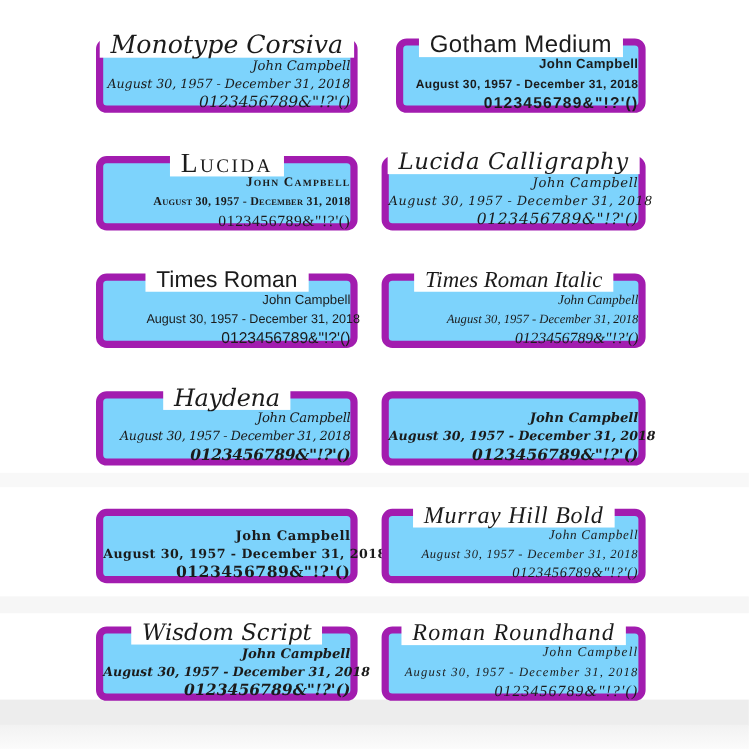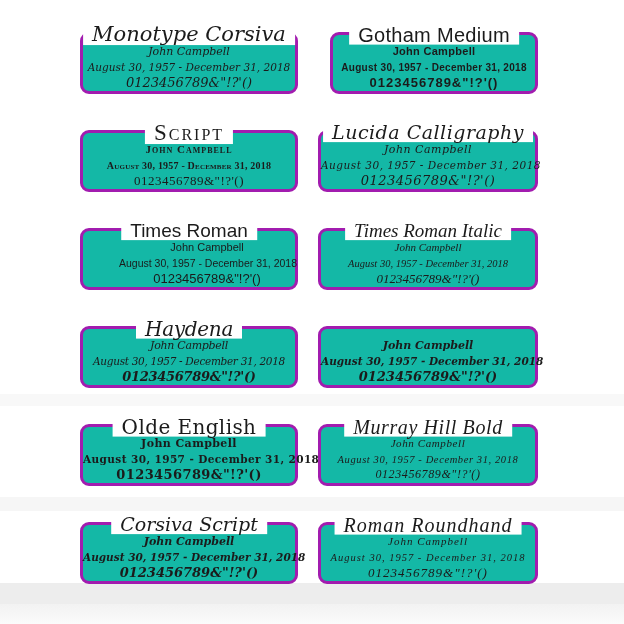--- a/index.html
+++ b/index.html
@@ -25,24 +25,24 @@
     display: grid;
     grid-template-columns: 218px 220px;
     column-gap: 20px;
     row-gap: 36px;
   }
 
   .card {
     position: relative;
     box-sizing: border-box;
     height: 62px;
-    border: 3px solid #a21caf;
+    border: 6px solid #a21caf;
     border-radius: 9px;
-    background: #14b8a6;
-    text-align: center;
+    background: #7dd3fc;
+    text-align: right;
     padding-top: 8px;
   }
   .title {
     position: absolute; top: 0; left: 50%;
     transform: translate(-50%, -52%);
     background: #ffffff;
     padding: 0 9px;
     margin: 0;
     white-space: nowrap;
     font-weight: normal;
@@ -117,21 +117,21 @@
     </section>
 
     <section class="card f-gotham">
       <h3 class="title">Gotham Medium</h3>
       <p class="line name">John Campbell</p>
       <p class="line dates">August 30, 1957 - December 31, 2018</p>
       <p class="line glyphs">0123456789&amp;"!?'()</p>
     </section>
 
     <section class="card f-cinzel">
-      <h3 class="title">Script</h3>
+      <h3 class="title">Lucida</h3>
       <p class="line name">John Campbell</p>
       <p class="line dates">August 30, 1957 - December 31, 2018</p>
       <p class="line glyphs">0123456789&amp;"!?'()</p>
     </section>
 
     <section class="card f-lucida">
       <h3 class="title">Lucida Calligraphy</h3>
       <p class="line name">John Campbell</p>
       <p class="line dates">August 30, 1957 - December 31, 2018</p>
       <p class="line glyphs">0123456789&amp;"!?'()</p>
@@ -158,35 +158,34 @@
       <p class="line glyphs">0123456789&amp;"!?'()</p>
     </section>
 
     <section class="card f-mission">
       <p class="line name">John Campbell</p>
       <p class="line dates">August 30, 1957 - December 31, 2018</p>
       <p class="line glyphs">0123456789&amp;"!?'()</p>
     </section>
 
     <section class="card f-olde">
-      <h3 class="title">Olde English</h3>
       <p class="line name">John Campbell</p>
       <p class="line dates">August 30, 1957 - December 31, 2018</p>
       <p class="line glyphs">0123456789&amp;"!?'()</p>
     </section>
 
     <section class="card f-murray">
       <h3 class="title">Murray Hill Bold</h3>
       <p class="line name">John Campbell</p>
       <p class="line dates">August 30, 1957 - December 31, 2018</p>
       <p class="line glyphs">0123456789&amp;"!?'()</p>
     </section>
 
     <section class="card f-wisdom">
-      <h3 class="title">Corsiva Script</h3>
+      <h3 class="title">Wisdom Script</h3>
       <p class="line name">John Campbell</p>
       <p class="line dates">August 30, 1957 - December 31, 2018</p>
       <p class="line glyphs">0123456789&amp;"!?'()</p>
     </section>
 
     <section class="card f-snell">
       <h3 class="title">Roman Roundhand</h3>
       <p class="line name">John Campbell</p>
       <p class="line dates">August 30, 1957 - December 31, 2018</p>
       <p class="line glyphs">0123456789&amp;"!?'()</p>

